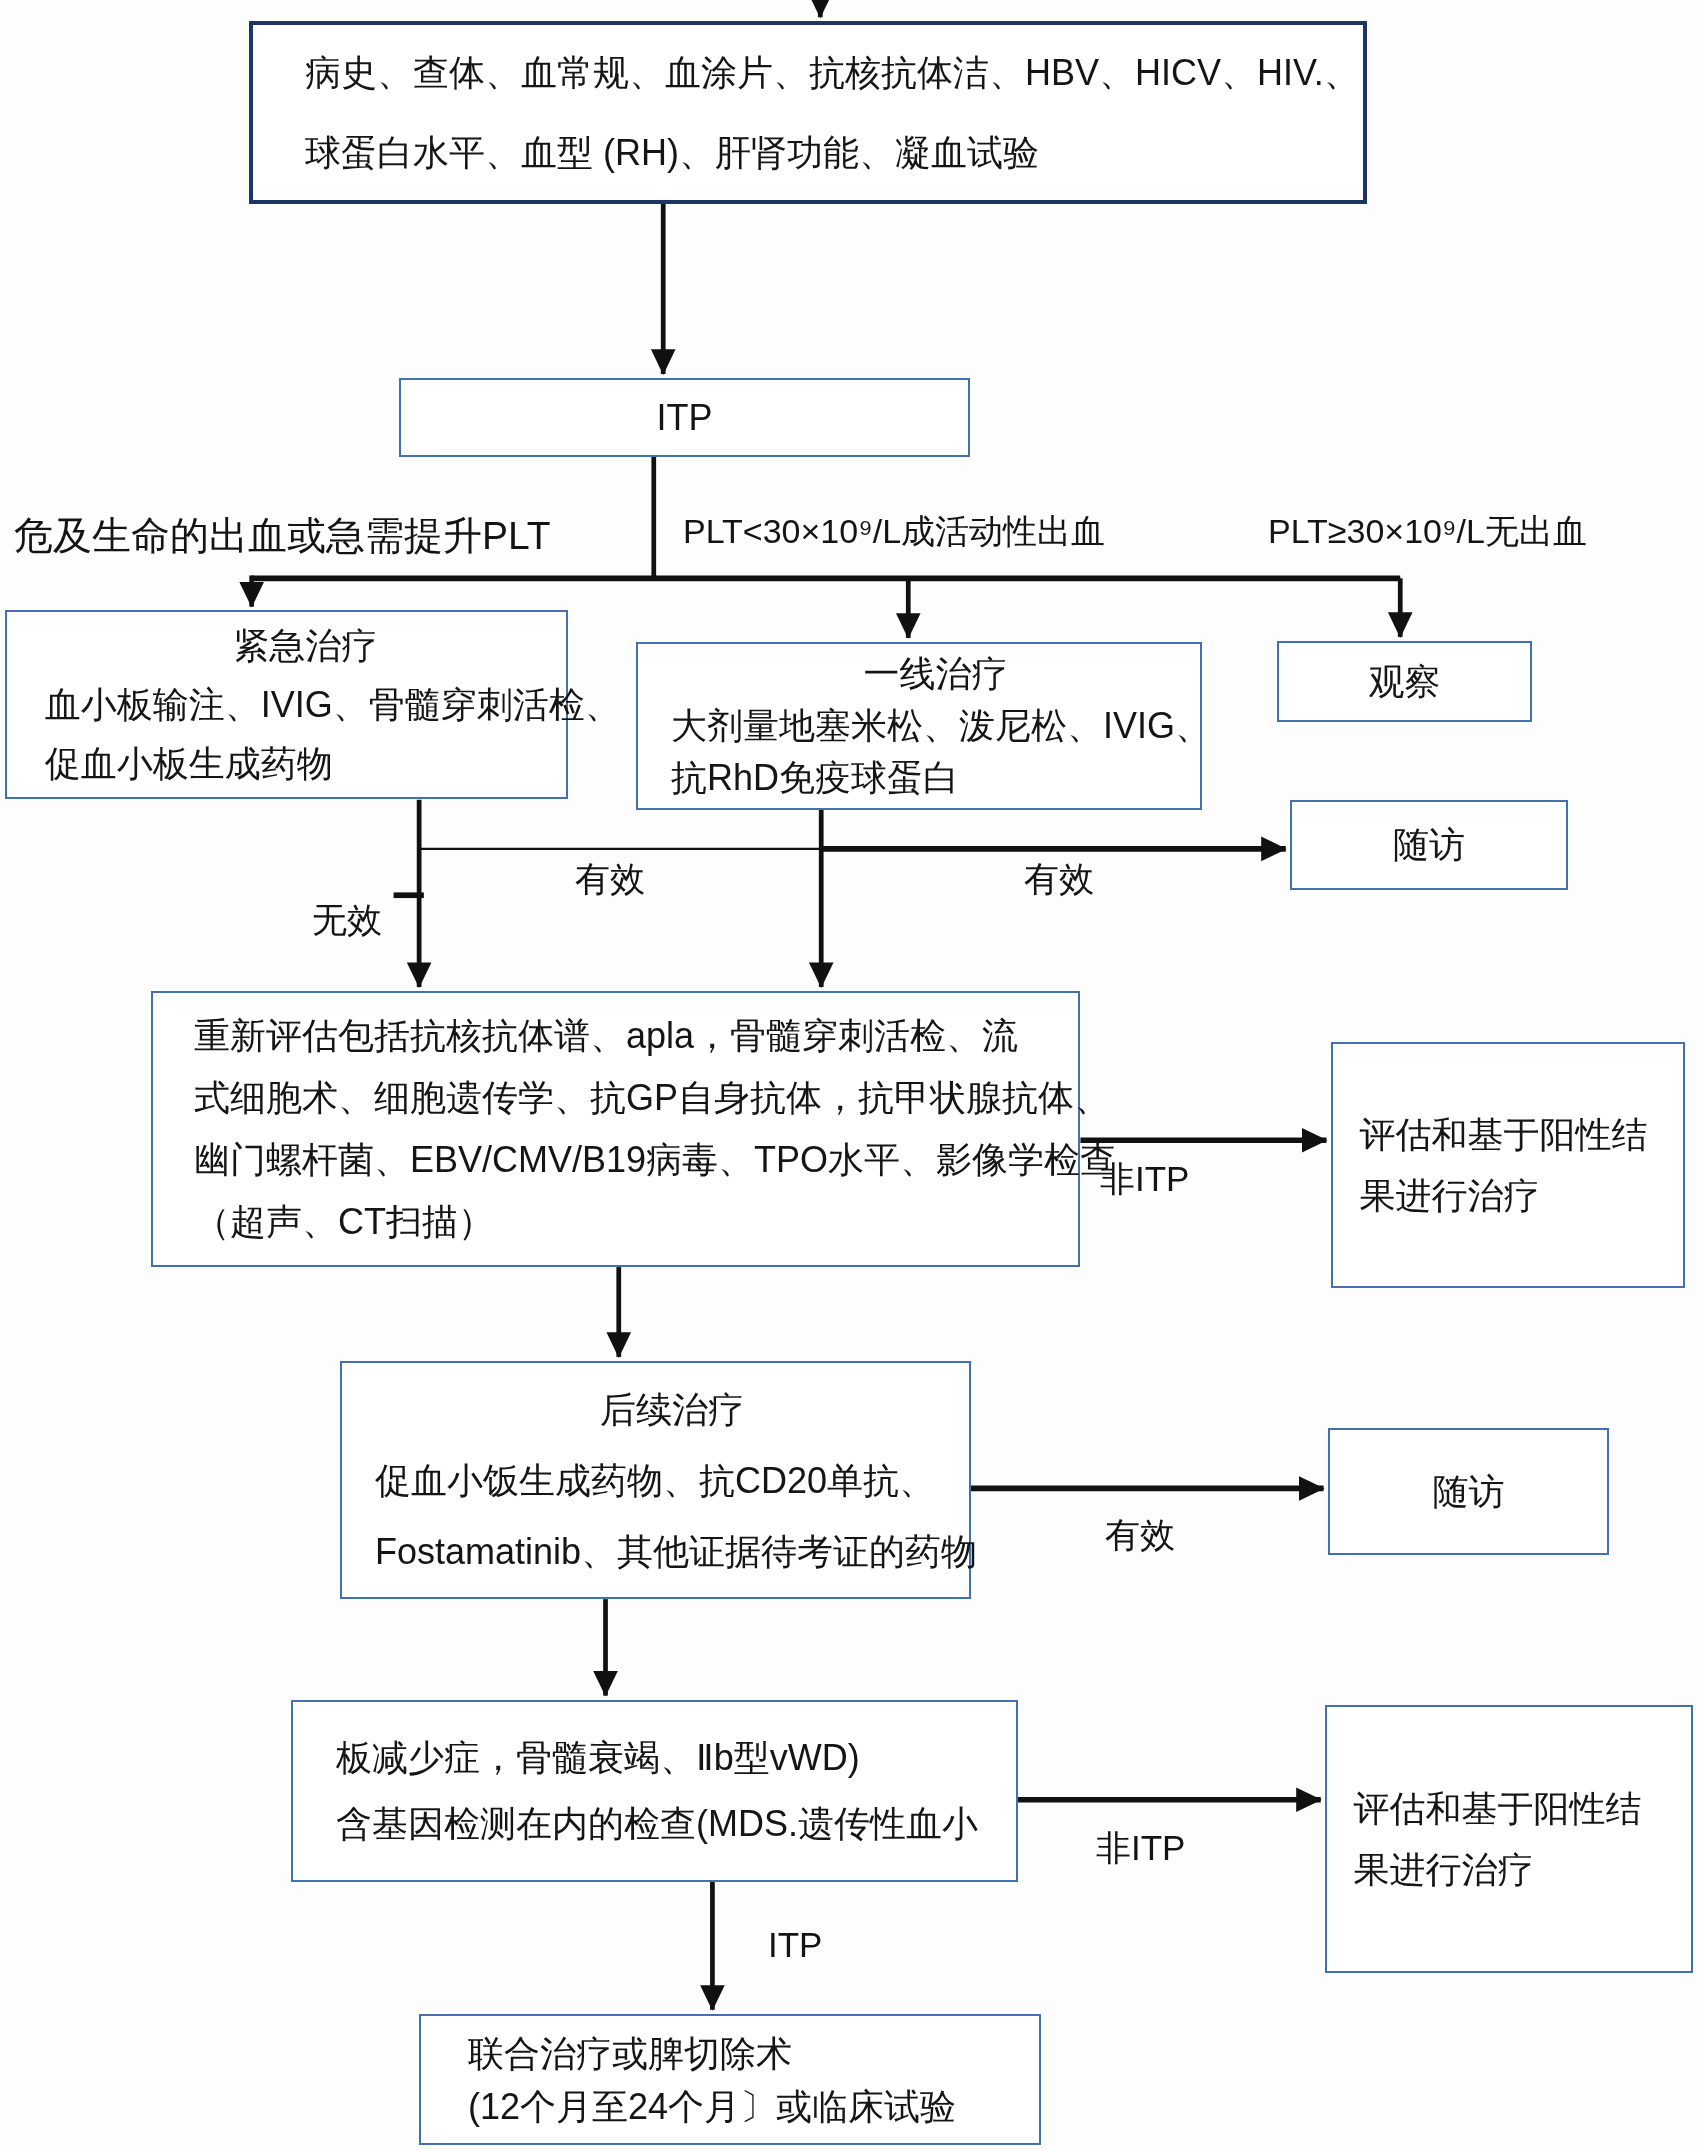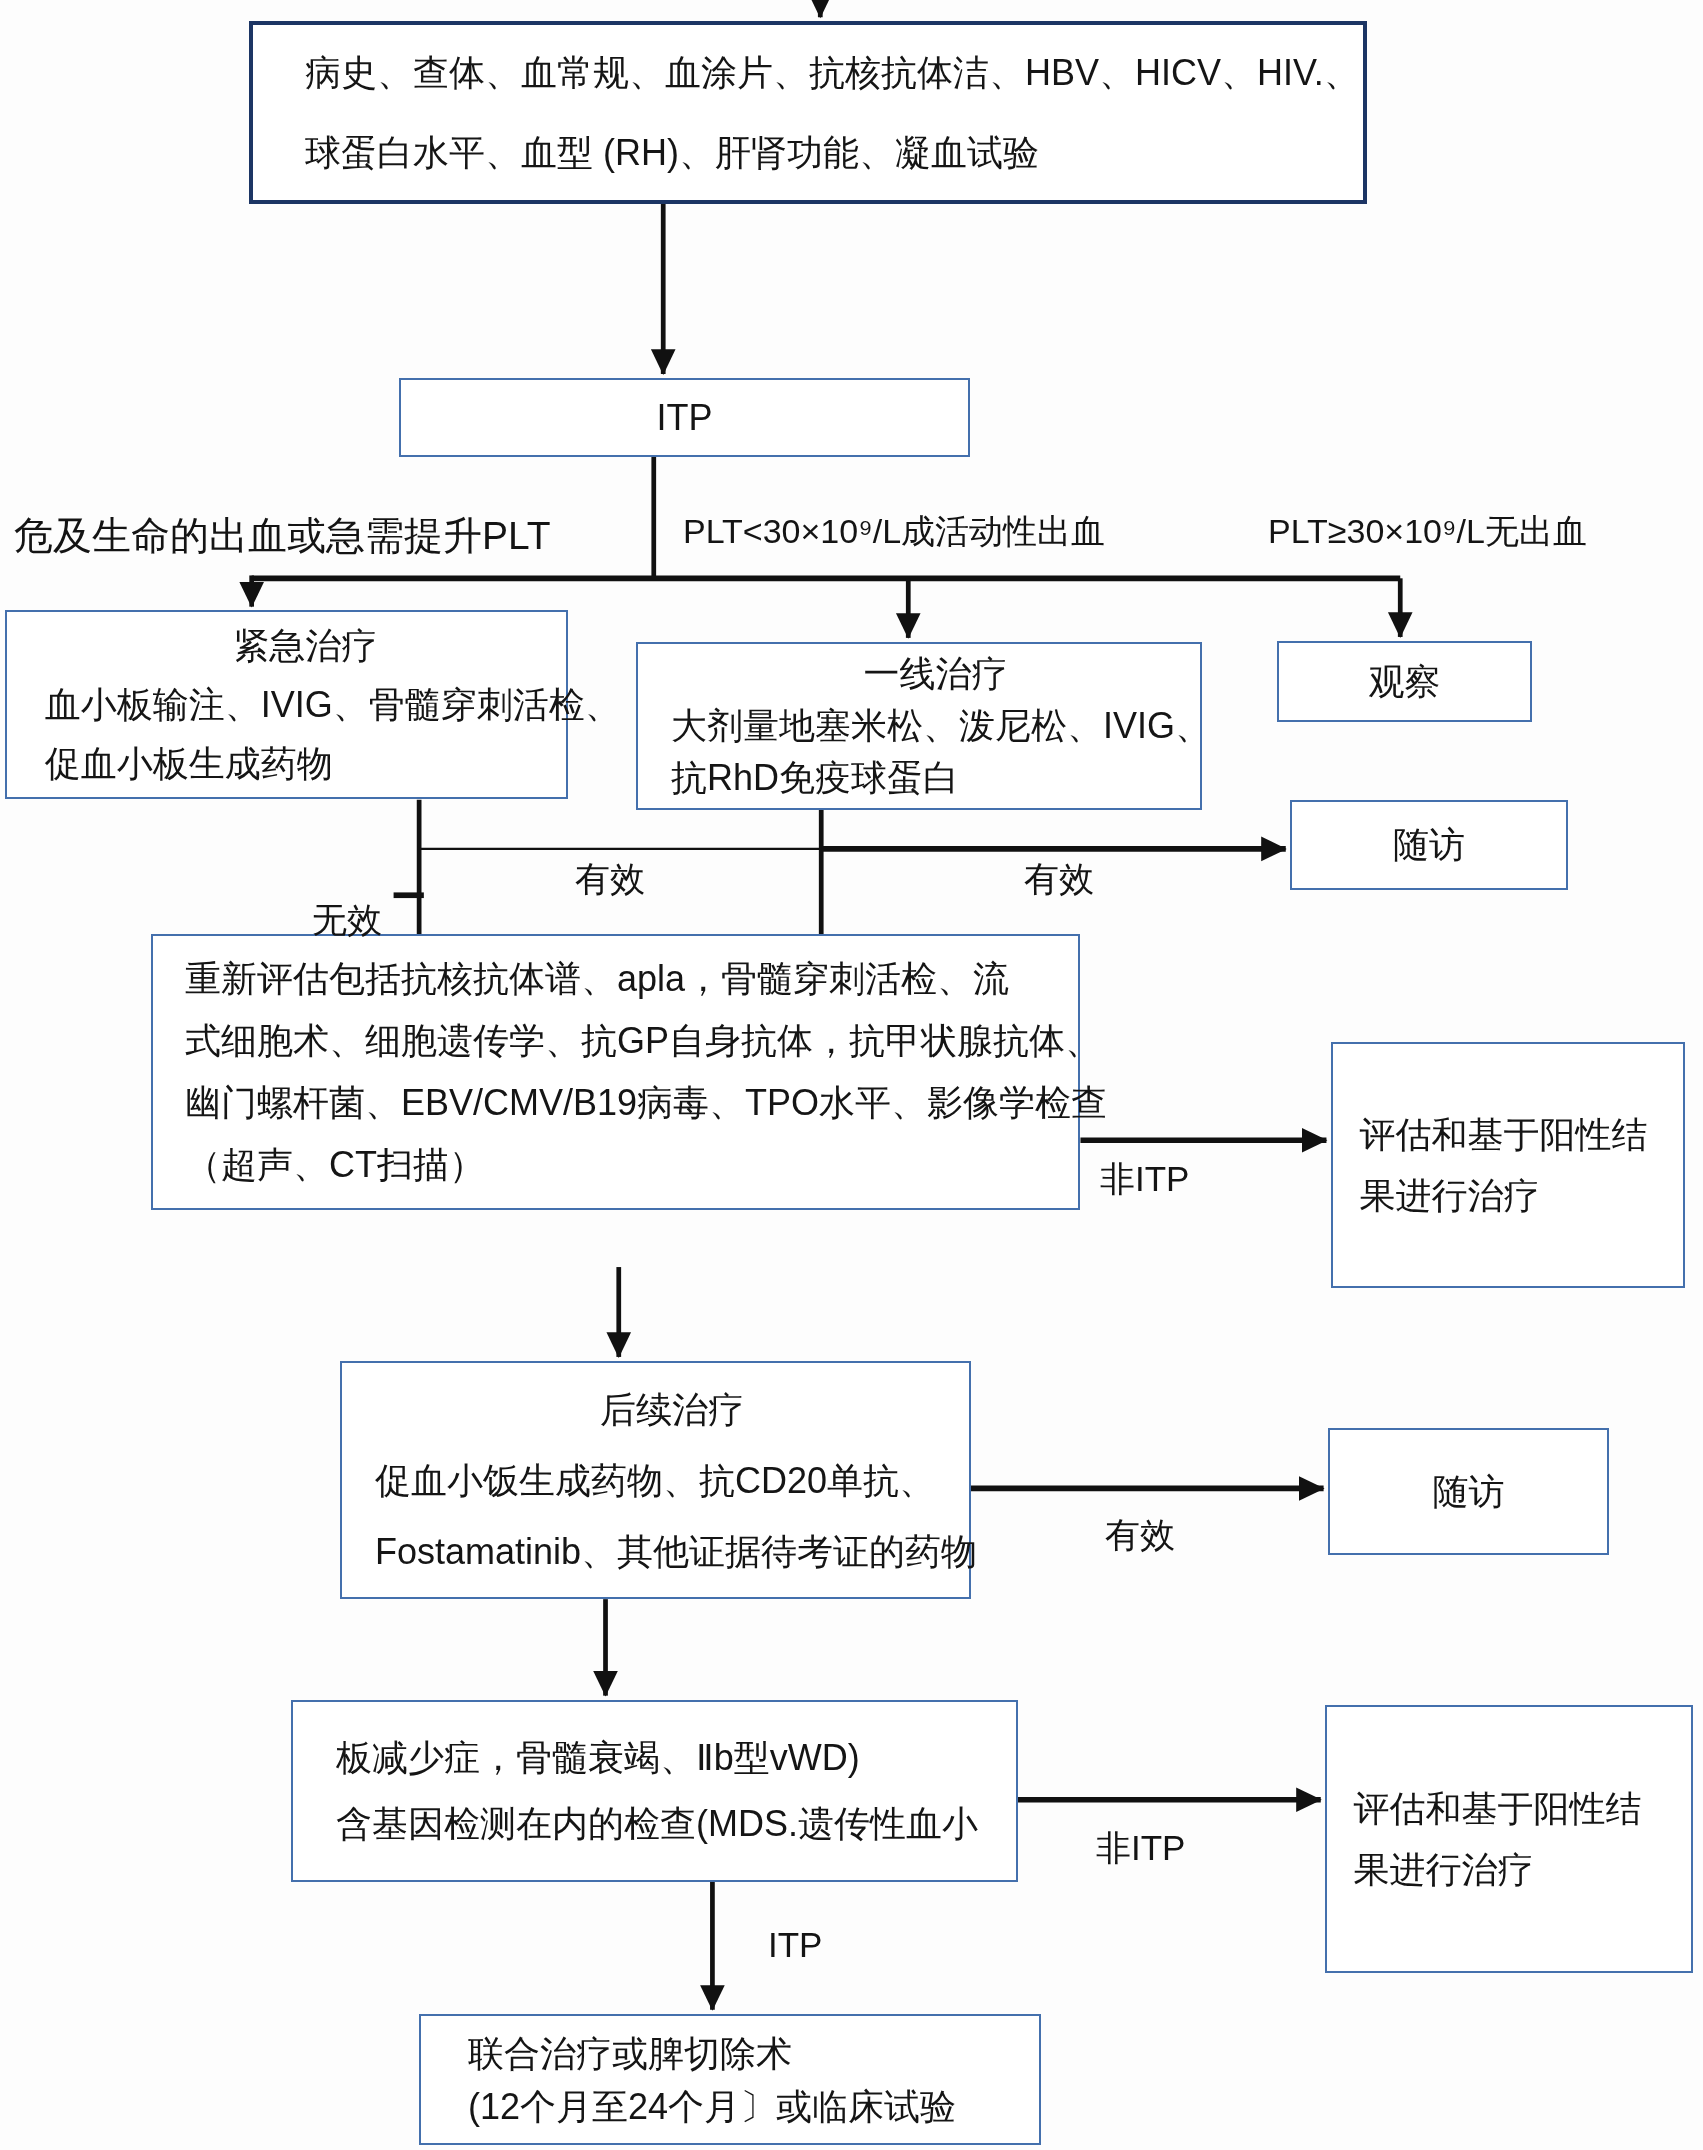--- a/index.html
+++ b/index.html
@@ -17,21 +17,21 @@
   .node .title{text-align:center;}
   .center{align-items:center;text-align:center;}
   .elabel{position:absolute;white-space:nowrap;font-size:35px;color:#141414;}
   
   #n-workup   {left:249px; top:21px;  width:1118px;height:183px;padding-left:52px;line-height:80px;border-color:#1c3564;border-width:4.7px;}
   #n-itp      {left:399px; top:378px; width:571px; height:79px;}
   #n-emerg    {left:4.7px;   top:610px; width:563px; height:189px;padding-left:38px;line-height:59px;}
   #n-first    {left:636px; top:642px; width:566px; height:168px;padding-left:33px;line-height:52px;}
   #n-observe  {left:1277px;top:641px; width:255px; height:81px;}
   #n-fup1     {left:1290px;top:800px; width:278px; height:90px;}
-  #n-reassess {left:151px; top:934px;width:929px; height:276px;padding-left:32px;line-height:62px;}
+  #n-reassess {left:151px; top:991px;width:929px; height:276px;padding-left:41px;line-height:62px;}
   #n-assess1  {left:1331px;top:1042px;width:354px; height:246px;padding-left:26.5px;line-height:61px;}
   #n-subseq   {left:340px; top:1361px;width:631px; height:238px;padding-left:33px;line-height:71px;}
   #n-fup2     {left:1328px;top:1428px;width:281px; height:127px;}
   #n-genetic  {left:291px; top:1700px;width:727px; height:182px;padding-left:43px;line-height:66px;}
   #n-assess2  {left:1325px;top:1705px;width:368px; height:268px;padding-left:26.5px;line-height:61px;}
   #n-final    {left:419px; top:2014px;width:622px; height:131px;padding-left:47px;line-height:53px;}
   
   #l-branch-left {left:14px;  top:509px;font-size:39px;}
   #l-branch-mid  {left:683px; top:509px;font-size:34px;}
   #l-branch-right{left:1228px;top:509px;font-size:34px;margin-left:40px;}

